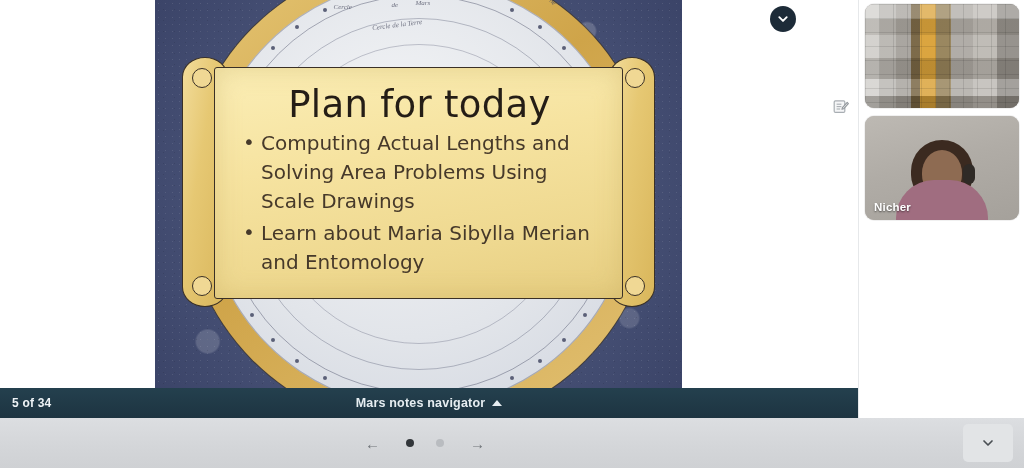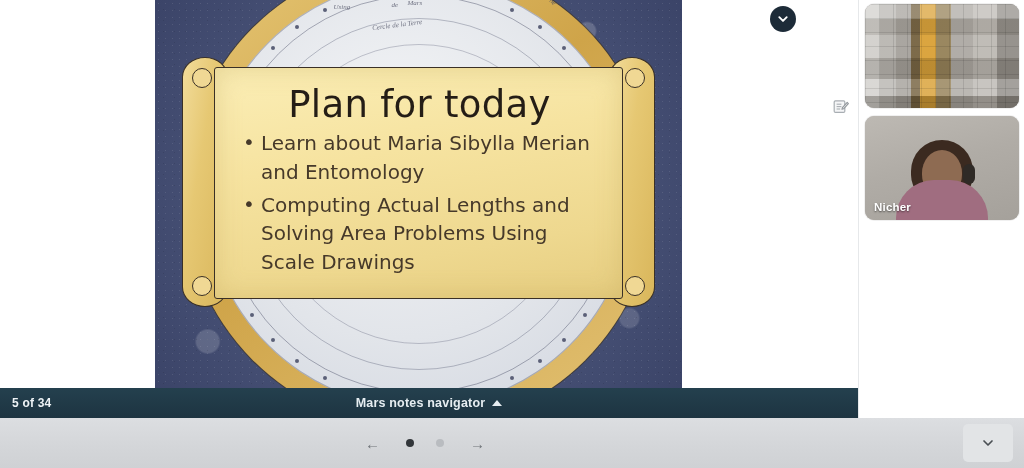--- a/index.html
+++ b/index.html
@@ -418,43 +418,43 @@
               <div class="rivet" style="left: 299.522px; top: 22.4527px;"></div>
               <div class="rivet" style="left: 327.084px; top: 39.3425px;"></div>
               <div class="rivet" style="left: 351.664px; top: 60.336px;"></div>
               <div class="rivet" style="left: 372.658px; top: 84.9162px;"></div>
               <div class="rivet" style="left: 389.547px; top: 112.478px;"></div>
               <div class="rivet" style="left: 401.918px; top: 142.342px;"></div>
               <div class="rivet" style="left: 409.464px; top: 173.775px;"></div>
             </div>
           <div class="hub"></div>
 
-          <div class="script" style="left:150px; top:44px;">Using</div>
+          <div class="script" style="left:150px; top:44px;">Cercle</div>
           <div class="script" style="left:208px; top:42px;">de</div>
-          <div class="script" style="left:224px; top:40px;">Mars</div>
+          <div class="script" style="left:232px; top:40px;">Mars</div>
           <div class="script" style="left:188px; top:62px; transform:rotate(-7deg);">Cercle de la Terre</div>
           <div class="script" style="left:352px; top:34px; transform:rotate(40deg);">Saturne</div>
         </div>
 
         <div class="scroll-wrap">
           <div class="scroll-roll left">
             <div class="curl t"></div>
             <div class="curl b"></div>
           </div>
           <div class="scroll-roll right">
             <div class="curl t"></div>
             <div class="curl b"></div>
           </div>
 
           <div class="parchment">
             <div class="slide-text">
               <div class="slide-title">Plan for today</div>
               <ul class="bullets">
+                <li>Computing Actual Lengths and Solving Area Problems Using Scale Drawings</li>
                 <li>Learn about Maria Sibylla Merian and Entomology</li>
-                <li>Computing Actual Lengths and Solving Area Problems Using Scale Drawings</li>
               </ul>
             </div>
           </div>
         </div>
       </div>
 
       <div class="collapse-btn">
         <svg width="14" height="14" viewBox="0 0 14 14">
           <path d="M3.3 5.2 L7 8.9 L10.7 5.2" fill="none" stroke="#ffffff" stroke-width="1.9" stroke-linecap="round" stroke-linejoin="round"></path>
         </svg>

